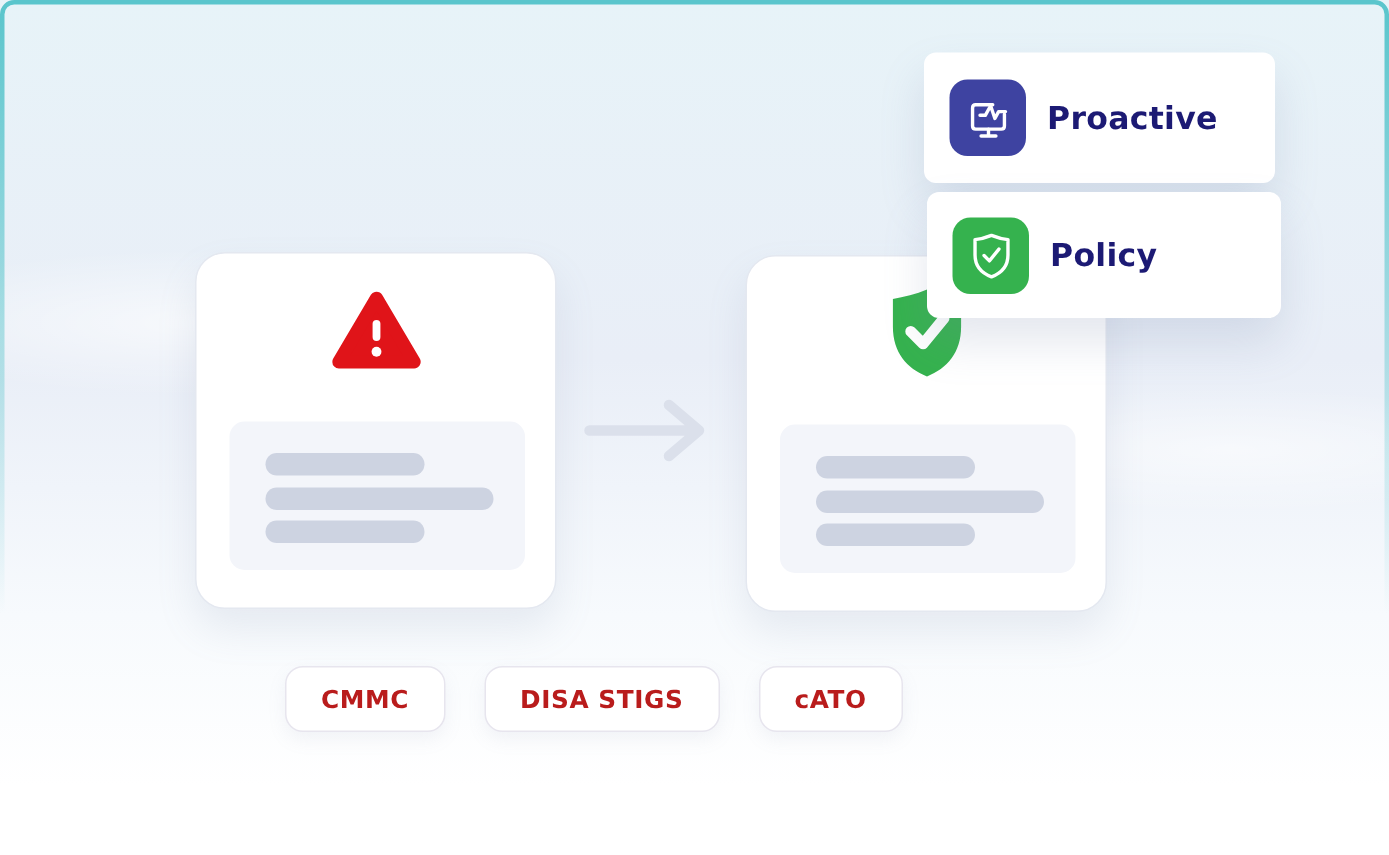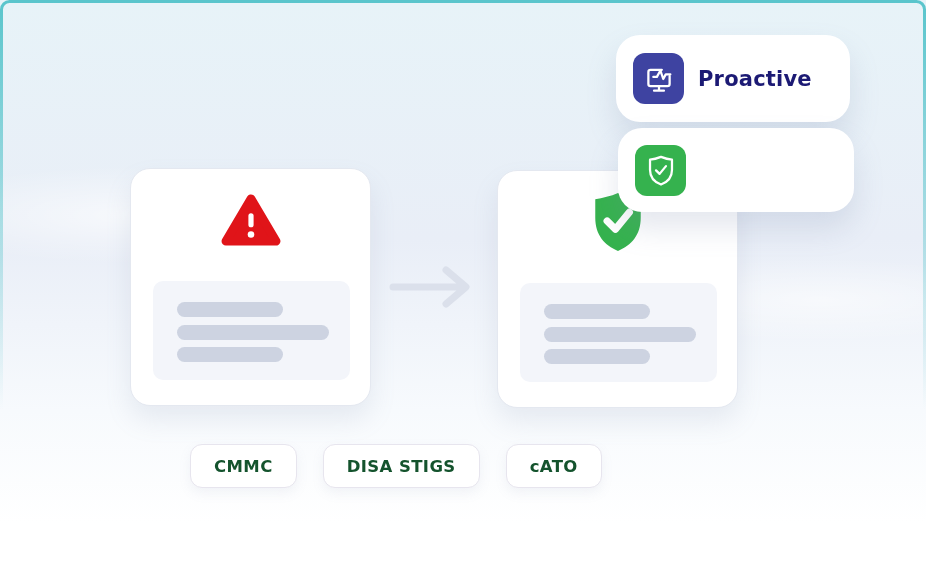--- a/index.html
+++ b/index.html
@@ -63,21 +63,21 @@
     width: 92px; height: 48px;
     z-index: 1;
   }
 
   
   .badge {
     position: absolute;
     display: flex;
     align-items: center;
     background: #ffffff;
-    border-radius: 24px;
+    border-radius: 8px;
     box-shadow: 0 16px 30px rgba(120, 135, 170, 0.20);
     padding-left: 17px;
     z-index: 5;
   }
   .badge-1 { left: 616px; top: 35px;  width: 234px; height: 87px; }
   .badge-2 { left: 618px; top: 128px; width: 236px; height: 84px; }
 
   .badge-icon {
     flex: 0 0 auto;
     width: 51px; height: 51px;
@@ -109,21 +109,21 @@
     height: 44px;
     padding: 16px 23px;
     display: flex; align-items: center; justify-content: center;
     background: #ffffff;
     border: 1px solid #e7e5ee;
     border-radius: 12px;
     box-shadow: 0 5px 12px rgba(140, 150, 180, 0.10);
     font-size: 16.5px;
     font-weight: 700;
     letter-spacing: 0.4px;
-    color: #14532d;
+    color: #b91c1c;
     cursor: pointer;
   }
 </style>
 </head>
 <body>
 
 <div class="stage">
 
   <svg class="border-overlay" width="926" height="570" viewBox="0 0 926 570">
     <defs>
@@ -183,20 +183,21 @@
   </div>
 
   <div class="badge badge-2">
     <div class="badge-icon green">
       <svg width="34" height="34" viewBox="0 0 48 48">
         <path d="M24 5.5 C29 7.5 34 9 39.5 9.5 V24 C39.5 34 33.5 41 24 44.5 C14.5 41 8.5 34 8.5 24 V9.5 C14 9 19 7.5 24 5.5 Z" fill="none" stroke="#ffffff" stroke-width="3.2" stroke-linejoin="round"></path>
         <path d="M17 24.5 L22 29.5 L31 18.5" fill="none" stroke="#ffffff" stroke-width="3.2" stroke-linecap="round" stroke-linejoin="round"></path>
       </svg>
     </div>
     <div class="badge-text">
+      <span>Policy</span>
     </div>
   </div>
 
   <div class="pill-row">
     <div class="pill">CMMC</div>
     <div class="pill">DISA STIGS</div>
     <div class="pill">cATO</div>
   </div>
 
 </div>

